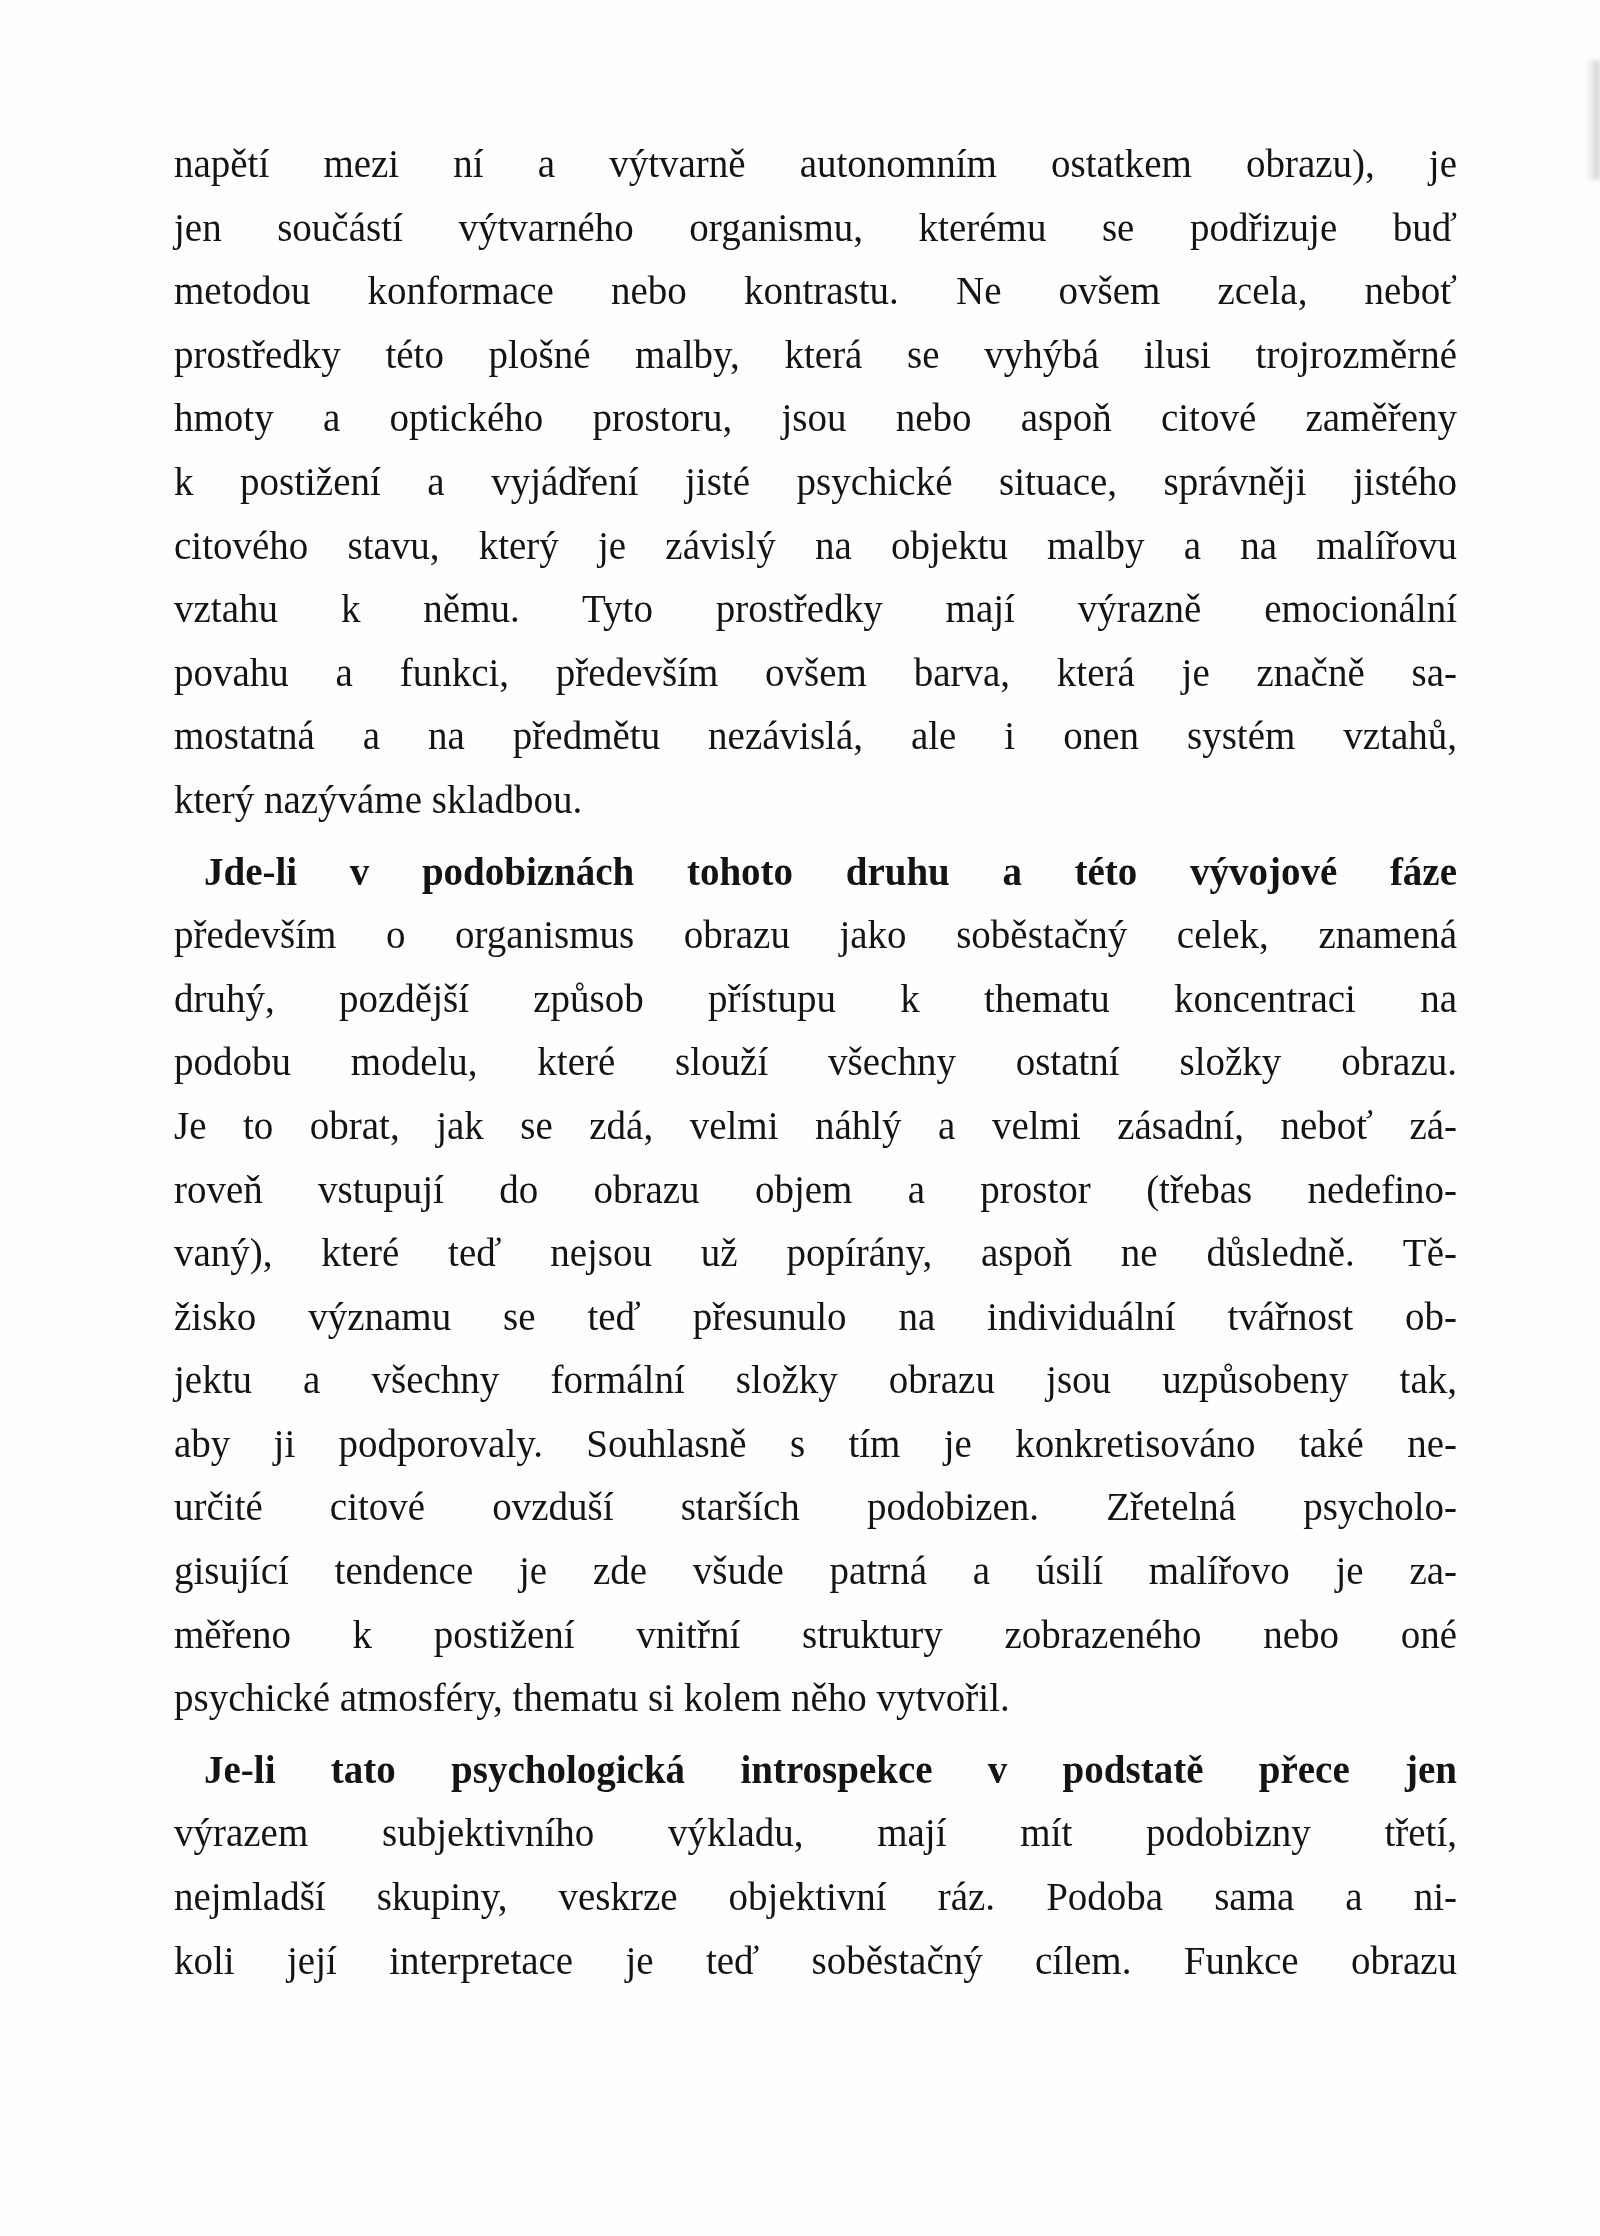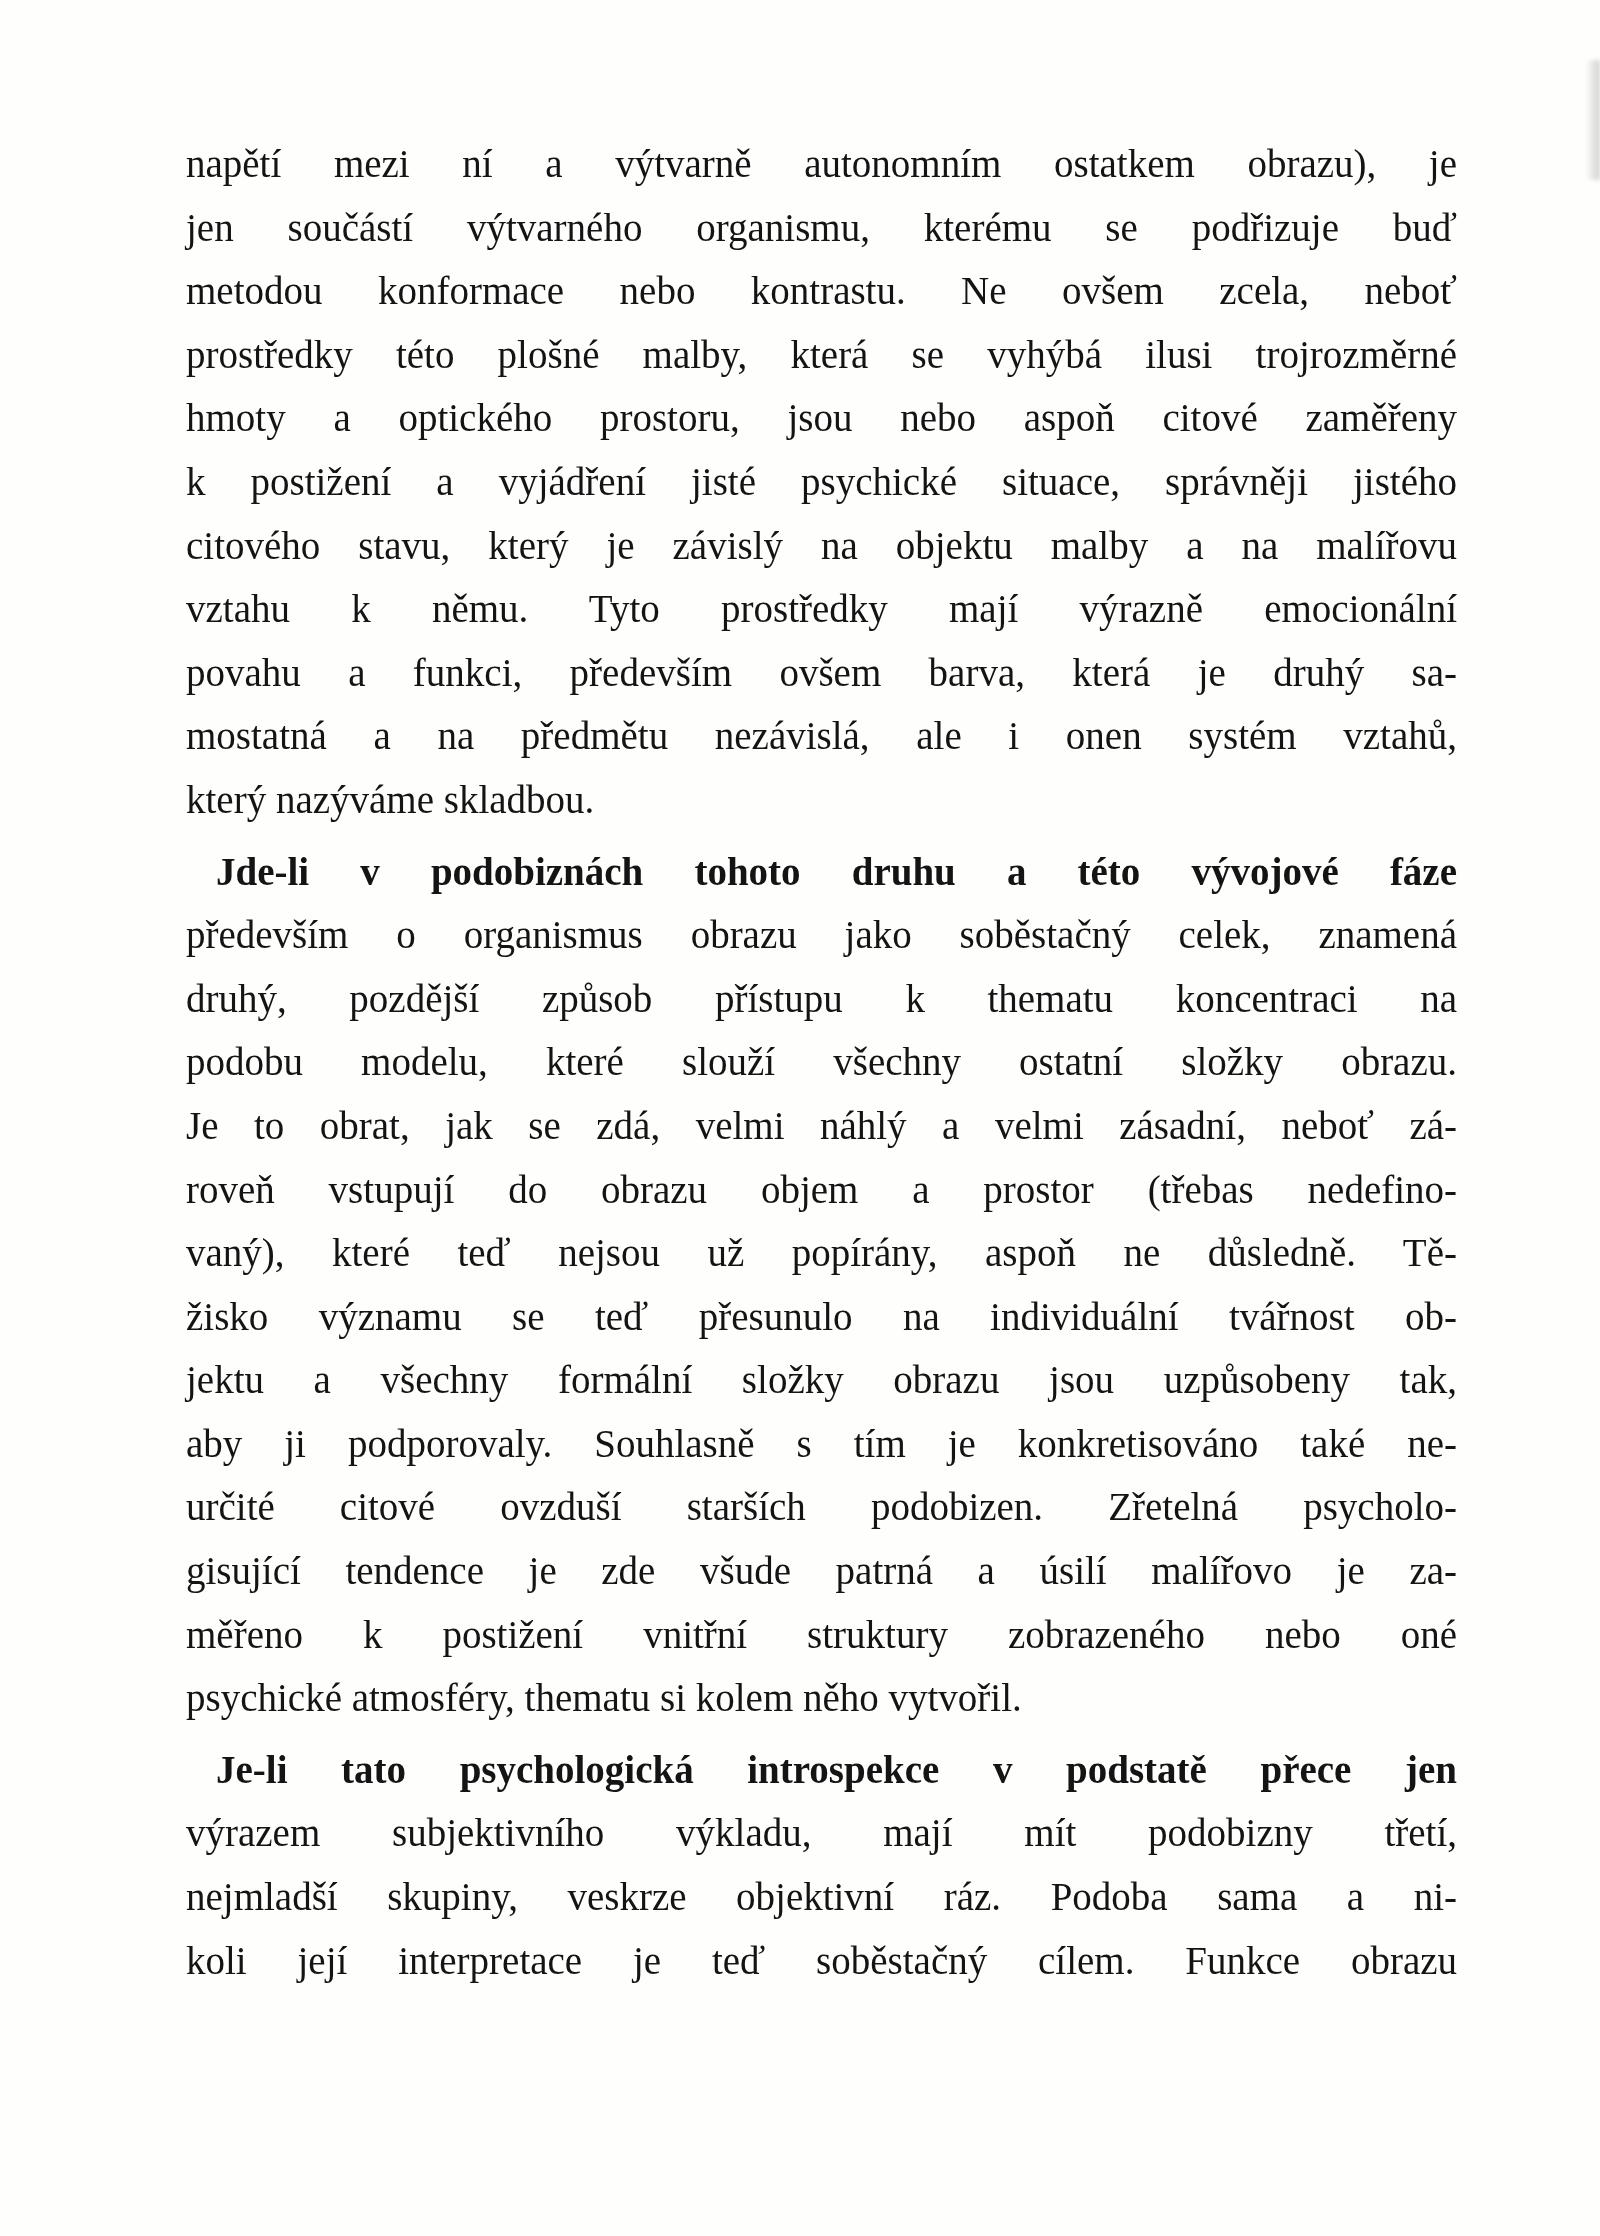--- a/index.html
+++ b/index.html
@@ -35,21 +35,20 @@
     }
     .paragraph {
       margin: 0 0 8px 0;
     }
     .line {
       display: block;
       text-align: justify;
       text-align-last: justify;
       white-space: nowrap;
       height: 63.6px;
-      margin-left: 12px;
     }
     .line.last {
       text-align-last: left;
     }
     .line.indent {
       padding-left: 30px;
       font-weight: bold;
     }
   </style>
 </head>
@@ -62,21 +61,21 @@
 
     <div class="paragraph">
       <span class="line">napětí mezi ní a výtvarně autonomním ostatkem obrazu), je</span>
       <span class="line">jen součástí výtvarného organismu, kterému se podřizuje buď</span>
       <span class="line">metodou konformace nebo kontrastu. Ne ovšem zcela, neboť</span>
       <span class="line">prostředky této plošné malby, která se vyhýbá ilusi trojrozměrné</span>
       <span class="line">hmoty a optického prostoru, jsou nebo aspoň citové zaměřeny</span>
       <span class="line">k postižení a vyjádření jisté psychické situace, správněji jistého</span>
       <span class="line">citového stavu, který je závislý na objektu malby a na malířovu</span>
       <span class="line">vztahu k němu. Tyto prostředky mají výrazně emocionální</span>
-      <span class="line">povahu a funkci, především ovšem barva, která je druhý sa-</span>
+      <span class="line">povahu a funkci, především ovšem barva, která je značně sa-</span>
       <span class="line">mostatná a na předmětu nezávislá, ale i onen systém vztahů,</span>
       <span class="line last">který nazýváme skladbou.</span>
     </div>
 
     <div class="paragraph">
       <span class="line indent">Jde-li v podobiznách tohoto druhu a této vývojové fáze</span>
       <span class="line">především o organismus obrazu jako soběstačný celek, znamená</span>
       <span class="line">druhý, pozdější způsob přístupu k thematu koncentraci na</span>
       <span class="line">podobu modelu, které slouží všechny ostatní složky obrazu.</span>
       <span class="line">Je to obrat, jak se zdá, velmi náhlý a velmi zásadní, neboť zá-</span>

